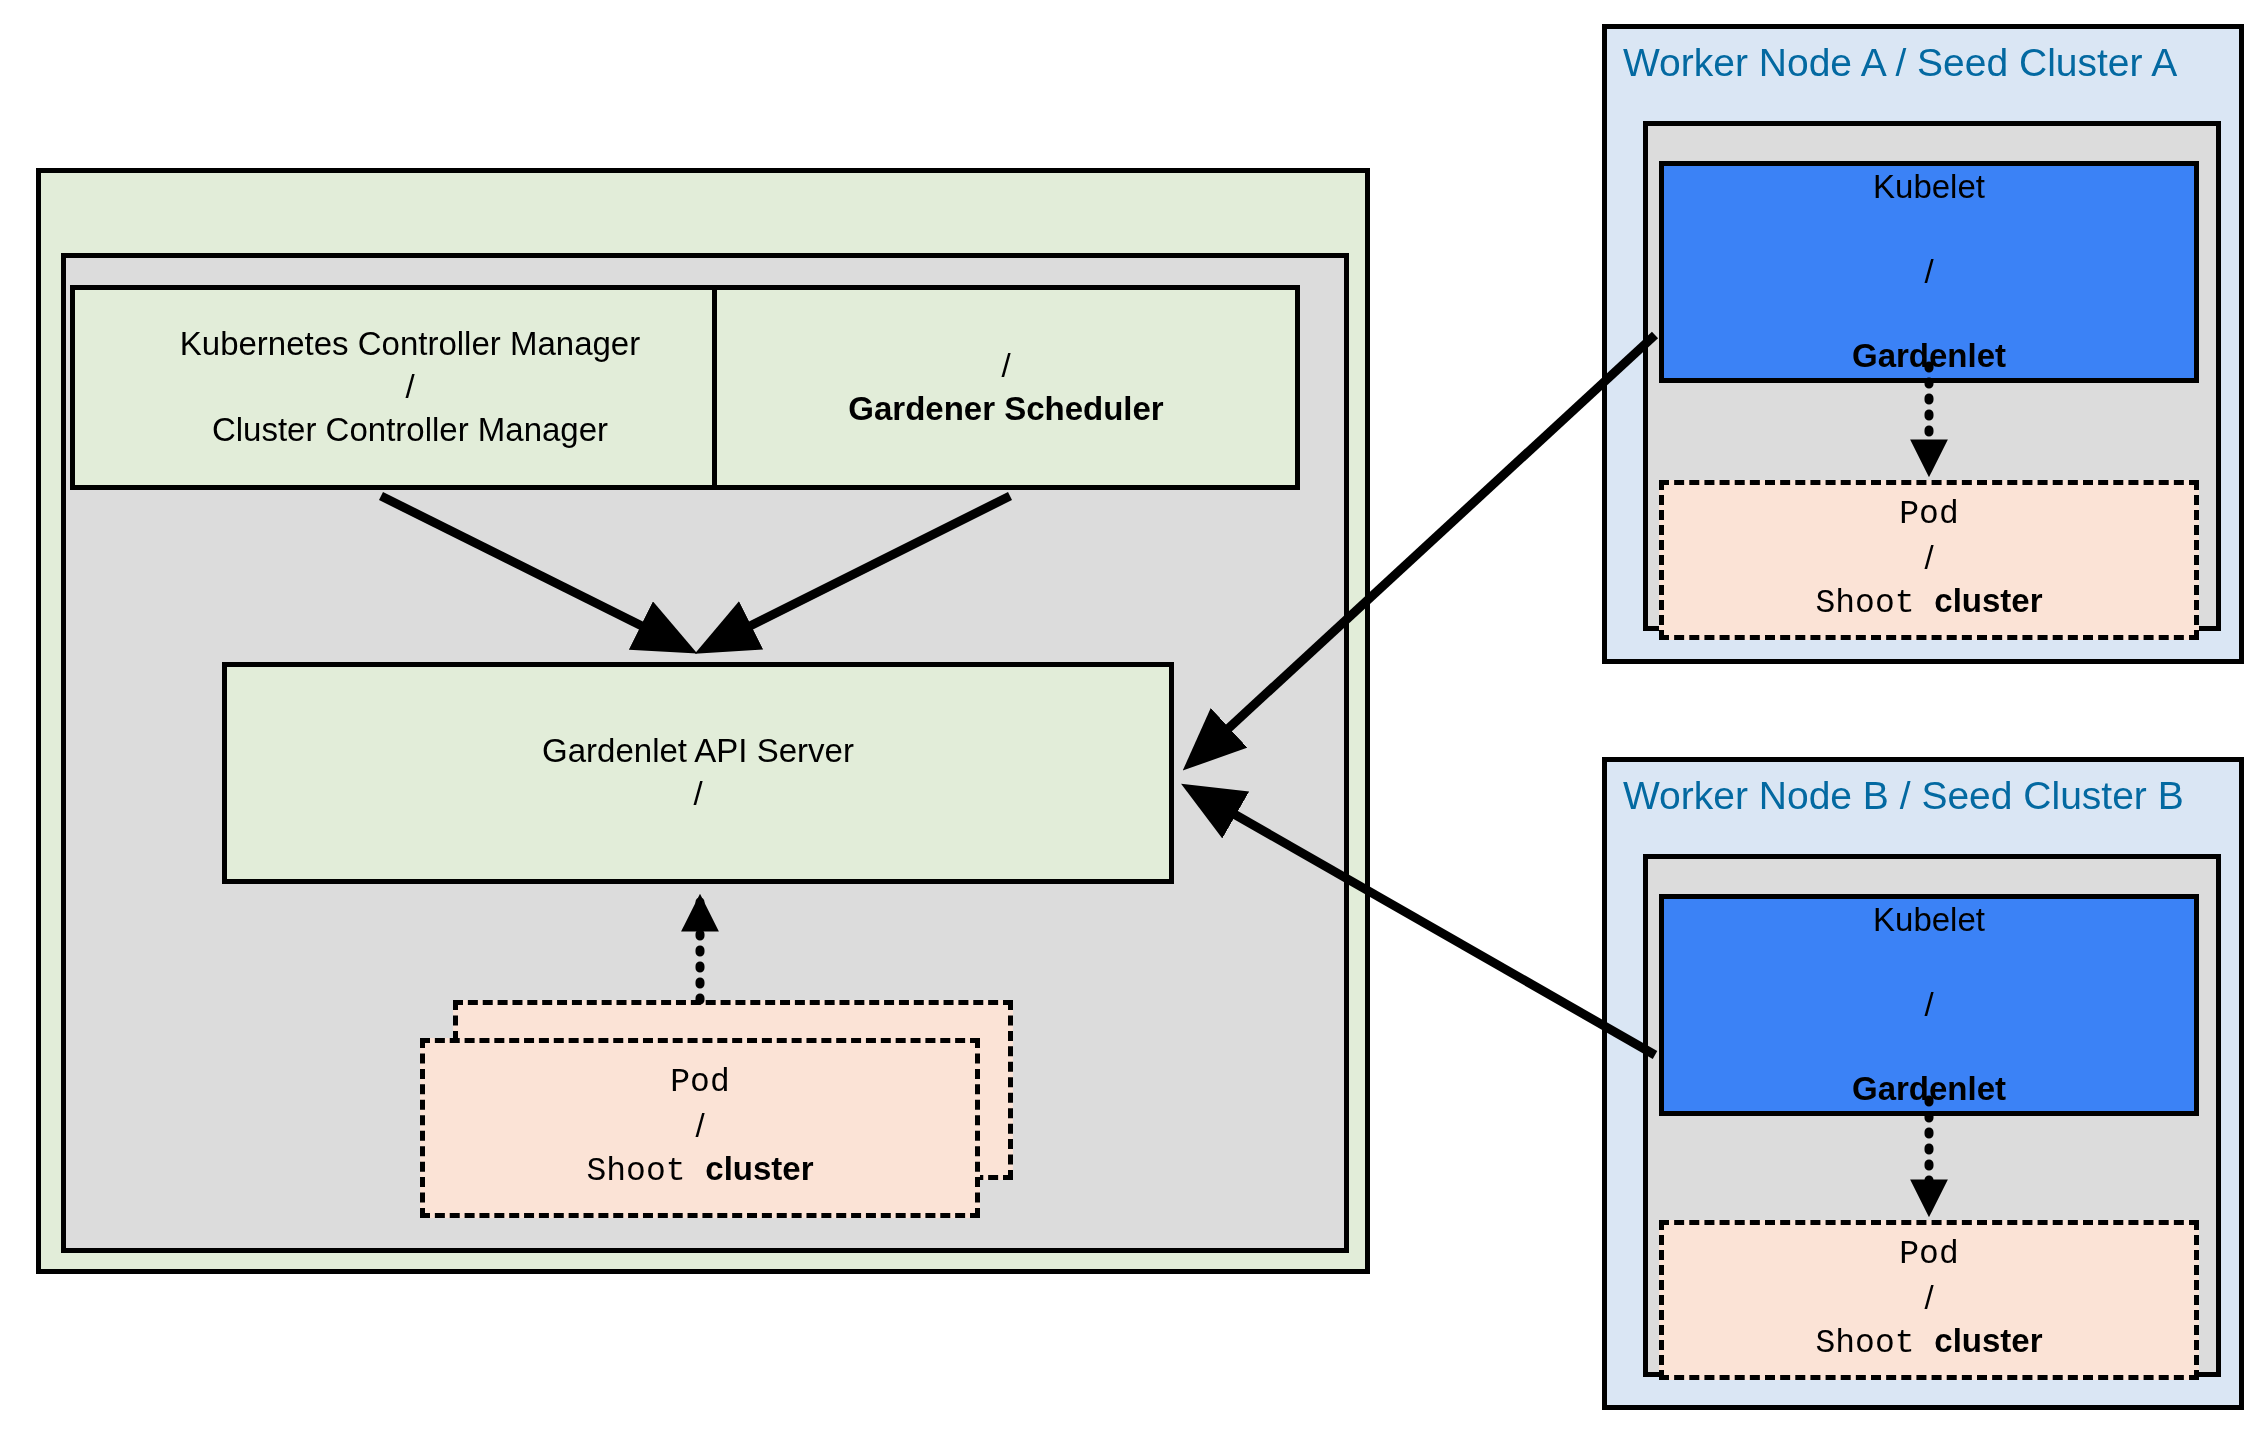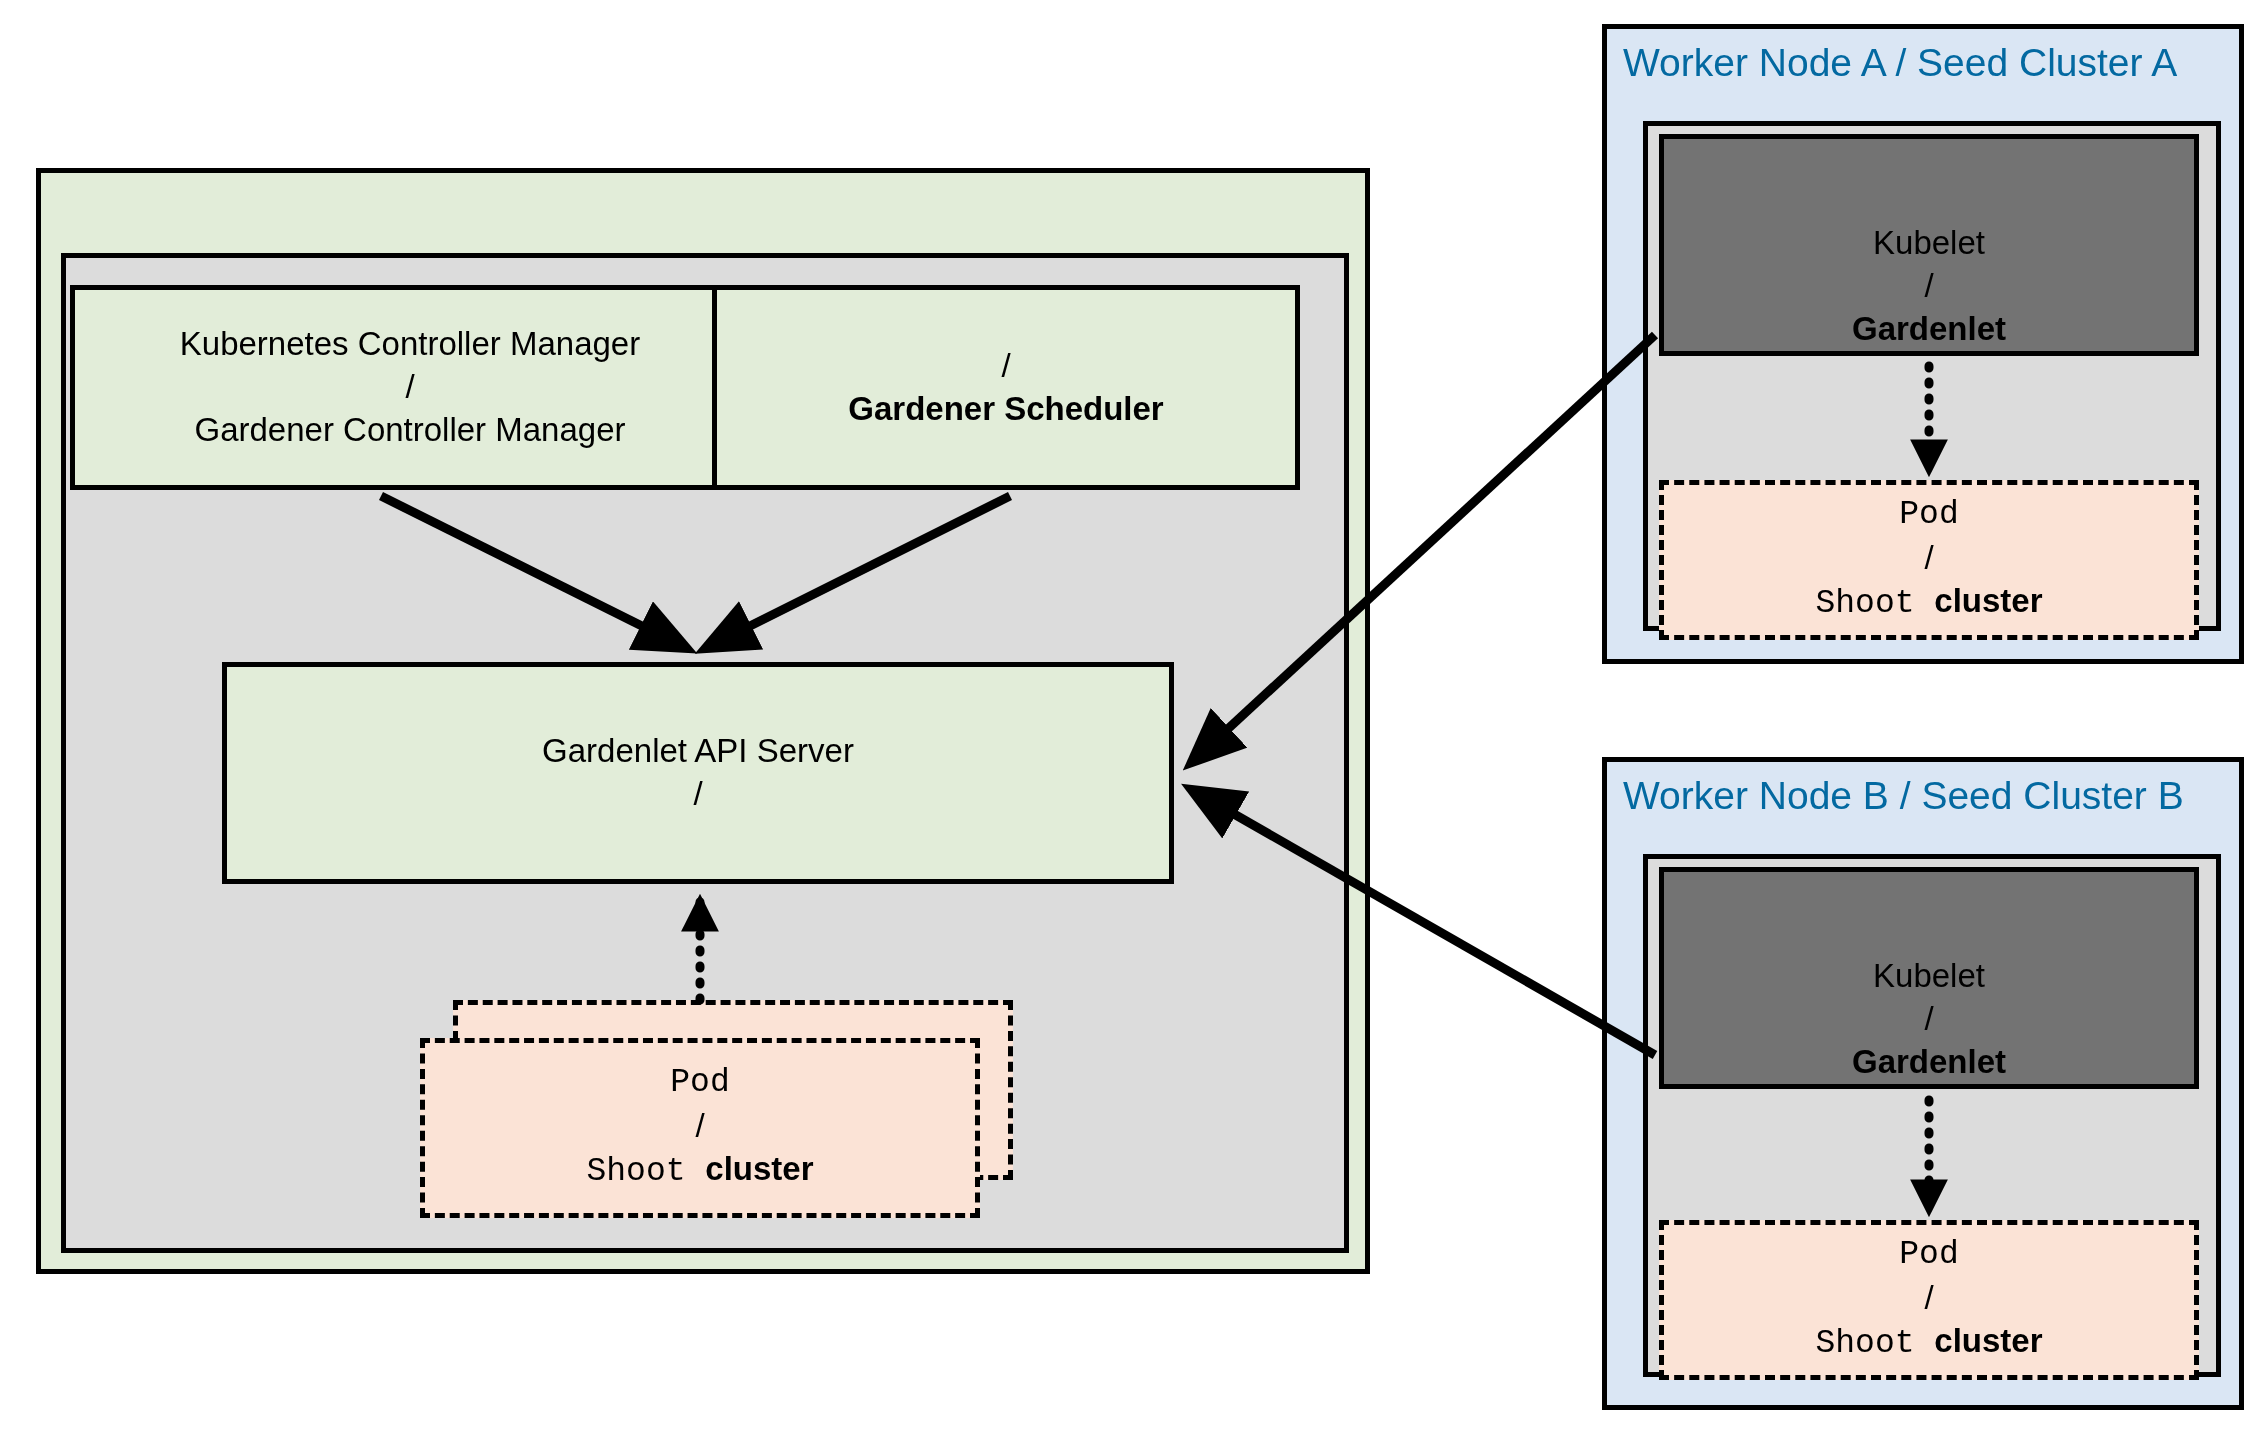--- a/index.html
+++ b/index.html
@@ -41,26 +41,27 @@
   
   .box-green {
     background: #E2EDD9;
     border: 5px solid #000000;
     display: flex;
     flex-direction: column;
     align-items: center;
     justify-content: center;
   }
   .box-orange {
-    background: #737373;
+    background: #3b82f6;
     border: 5px solid #000000;
     display: flex;
     flex-direction: column;
     align-items: center;
-    justify-content: flex-end;
+    justify-content: space-between;
+    margin-top: 27px;
   }
   .box-pod {
     background: #FBE3D6;
     border: 5px dashed #000000;
     display: flex;
     flex-direction: column;
     align-items: center;
     justify-content: center;
   }
   .box-pod-ghost {
@@ -105,21 +106,21 @@
 <div id="stage">
 
   <div class="abs grp-green" style="left:36px; top:168px; width:1334px; height:1106px;">
 
     <div class="abs inner-gray" style="left:20px; top:80px; width:1288px; height:1000px;"></div>
   </div>
 
   <div class="abs box-green" style="left:70px; top:285px; width:680px; height:205px;">
     <div class="line">Kubernetes Controller Manager</div>
     <div class="line slash">/</div>
-    <div class="line">Gardener Controller Manager</div>
+    <div class="line">Cluster Controller Manager</div>
   </div>
 
   <div class="abs box-green" style="left:712px; top:285px; width:588px; height:205px;">
     <div class="line slash">/</div>
     <div class="line bold">Gardener Scheduler</div>
   </div>
 
   <div class="abs box-green" style="left:222px; top:662px; width:952px; height:222px;">
     <div class="line">Gardenlet API Server</div>
     <div class="line slash">/</div>

